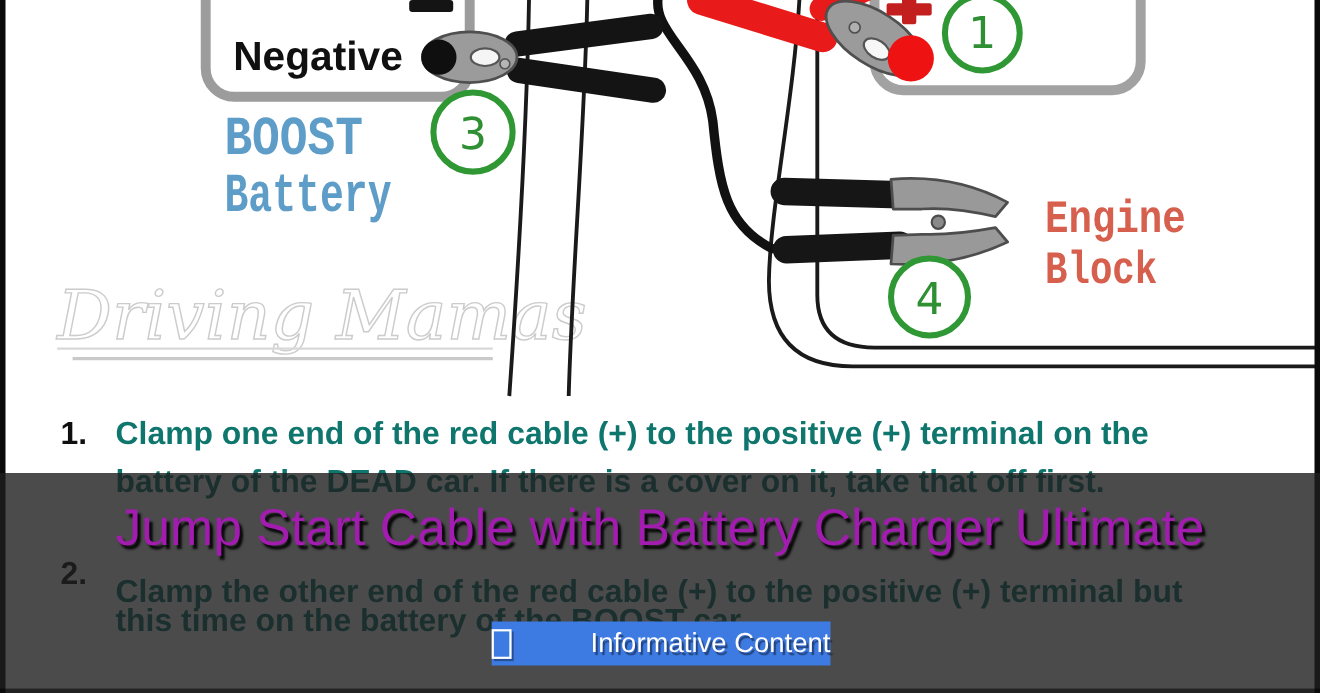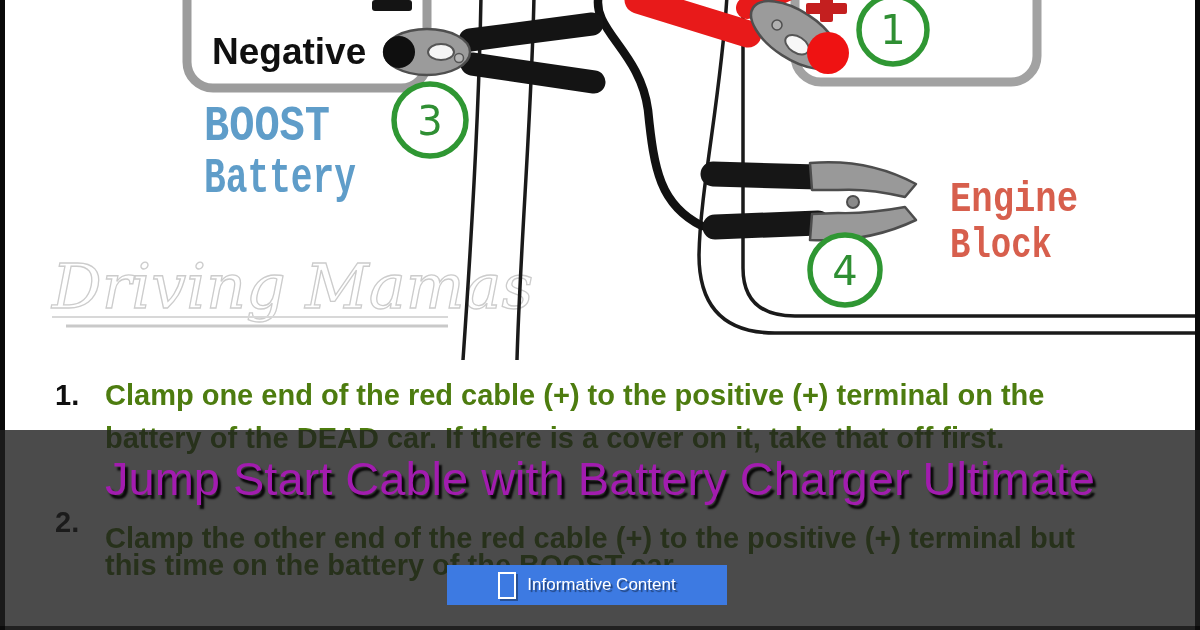--- a/index.html
+++ b/index.html
@@ -2,37 +2,37 @@
 <html><head>
 <meta charset="utf-8">
 <style>
   html,body{margin:0;padding:0;}
   body{width:1200px;height:630px;overflow:hidden;position:relative;background:#ffffff;
        font-family:"Liberation Sans",sans-serif;}
   .stage{position:absolute;inset:0;width:1200px;height:630px;}
   svg.diagram{position:absolute;left:0;top:0;}
 
   
-  .instr-line{position:absolute;white-space:nowrap;color:#4d7c0f;
+  .instr-line{position:absolute;white-space:nowrap;color:#0f766e;
               font-size:29px;font-weight:700;letter-spacing:0px;}
   .instr-num{position:absolute;color:#0f0f0f;font-size:29px;font-weight:700;}
 
   
   .overlay{position:absolute;left:0;top:430px;width:1200px;height:200px;
            background:rgba(30,30,30,0.80);}
   .bottom-edge{position:absolute;left:0;top:626px;width:1200px;height:4px;background:#000;opacity:.55;}
 
   
   .title{position:absolute;left:0;top:449px;width:1200px;text-align:center;
          color:#a21caf;font-size:47px;font-weight:400;line-height:59px;
          text-shadow:3px 4px 2px rgba(5,5,5,0.95);}
   
-  .badge{position:absolute;left:447px;top:565px;width:280px;height:40px;
-         display:flex;align-items:center;justify-content:center;gap:11px;
-         color:#ffffff;font-size:17px;font-weight:400;
+  .badge{position:absolute;left:447px;top:565px;width:308px;height:40px;
+         display:flex;align-items:center;justify-content:space-between;gap:11px;
+         color:#ffffff;font-size:25px;font-weight:400;
          text-shadow:2px 2px 1px rgba(0,0,0,0.45);}
   .tofu{display:inline-block;width:14px;height:23px;border:2px solid #ffffff;
         box-shadow:2px 2px 0 rgba(0,0,0,0.35);}
 
   .svgtxt-neg{font-family:"Liberation Sans",sans-serif;font-weight:700;font-size:37px;fill:#101010;}
   .svgtxt-mono-blue{font-family:"Liberation Mono","DejaVu Sans Mono",monospace;font-weight:700;font-size:50px;fill:#5f9dc9;}
   .svgtxt-mono-red{font-family:"Liberation Mono","DejaVu Sans Mono",monospace;font-weight:700;font-size:42px;fill:#d75f4d;}
   .svgtxt-circnum{font-family:"DejaVu Sans",sans-serif;font-weight:500;font-size:40px;fill:#2f8f33;text-anchor:middle;}
   .svgtxt-wm{font-family:"DejaVu Serif",serif;font-style:italic;font-size:62px;
              fill:#ffffff;stroke:#cccccc;stroke-width:1.3px;}

